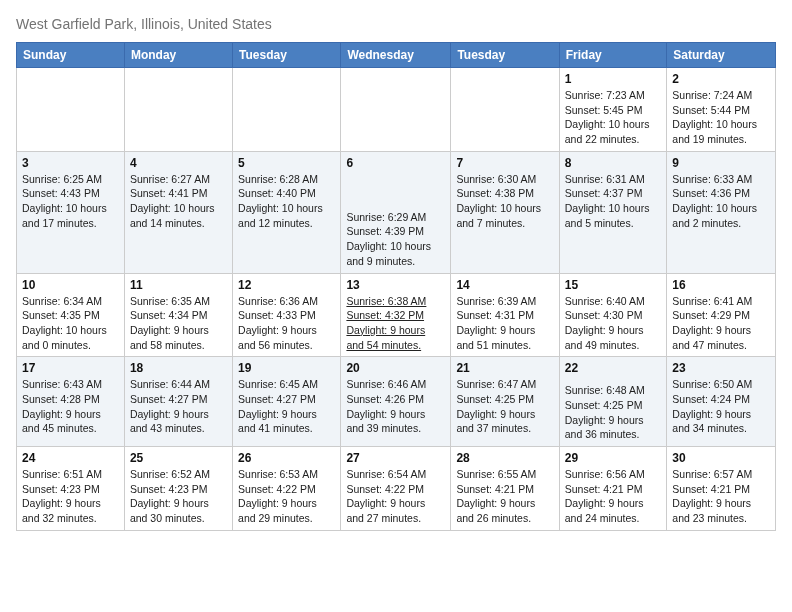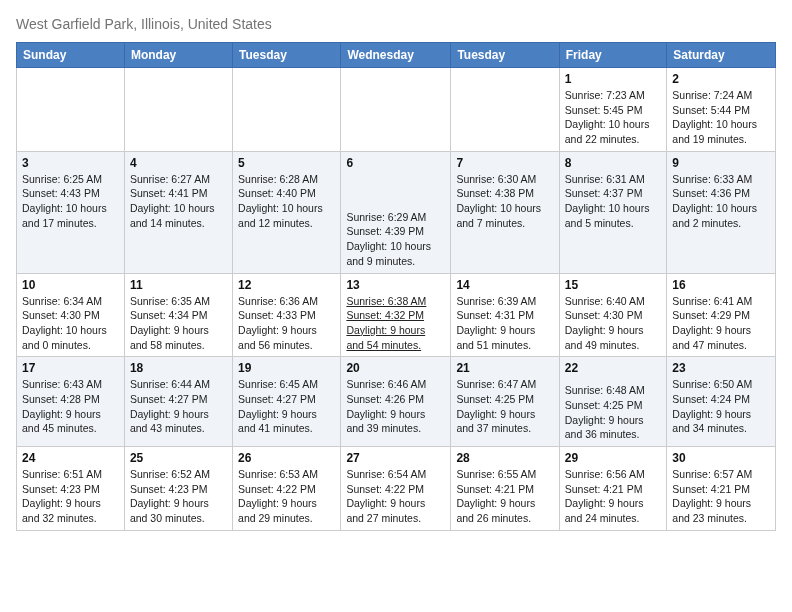--- a/index.html
+++ b/index.html
@@ -166,21 +166,21 @@
           <div class="day-info" style="white-space: pre-line;">Sunrise: 6:33 AM
 Sunset: 4:36 PM
 Daylight: 10 hours
 and 2 minutes.</div>
         </td>
       </tr>
       <tr>
         <td>
           <div class="day-num">10</div>
           <div class="day-info" style="white-space: pre-line;">Sunrise: 6:34 AM
-Sunset: 4:30 PM
+Sunset: 4:35 PM
 Daylight: 10 hours
 and 0 minutes.</div>
         </td>
         <td>
           <div class="day-num">11</div>
           <div class="day-info" style="white-space: pre-line;">Sunrise: 6:35 AM
 Sunset: 4:34 PM
 Daylight: 9 hours
 and 58 minutes.</div>
         </td>

